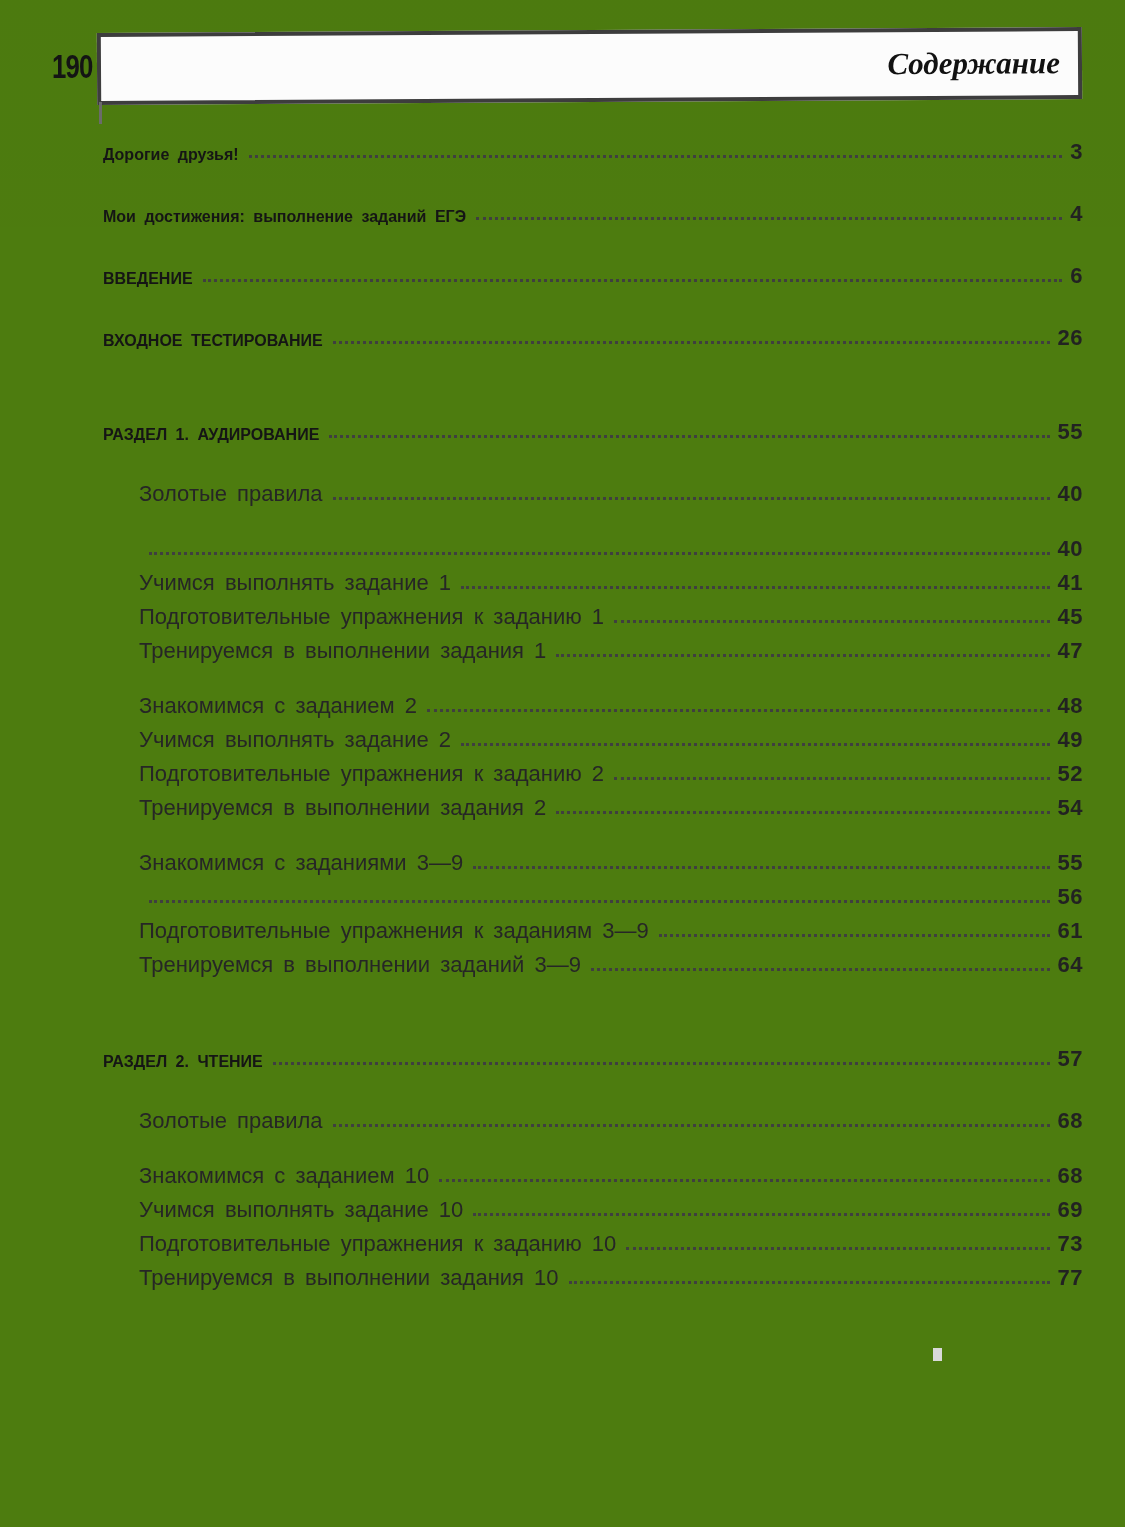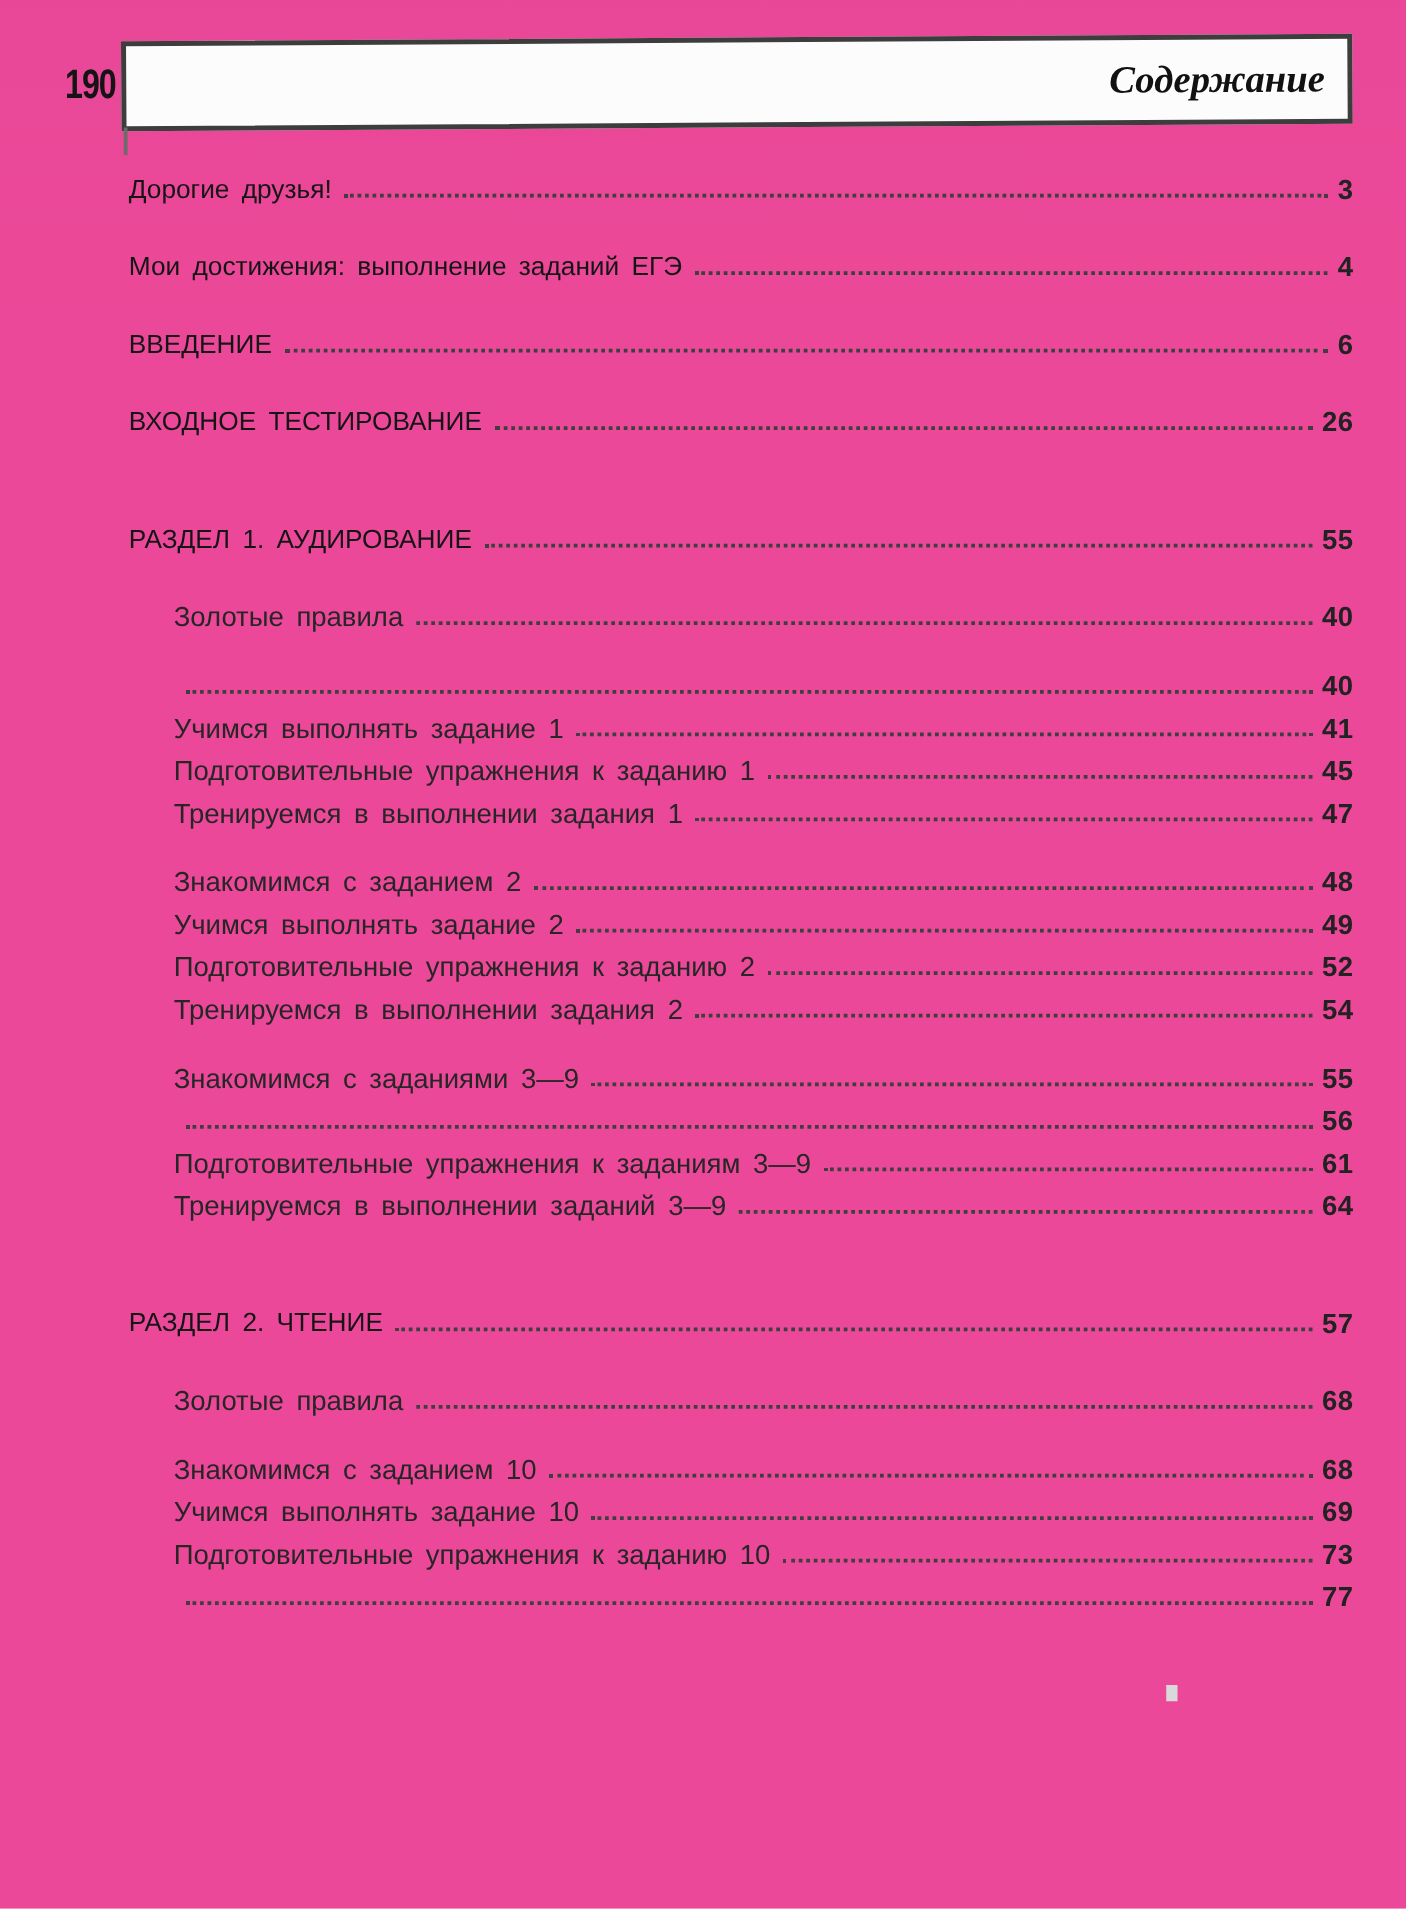--- a/index.html
+++ b/index.html
@@ -4,21 +4,21 @@
 <style>
   html, body {
     margin: 0;
     padding: 0;
     background: #ffffff;
   }
   .page {
     position: relative;
     width: 1125px;
     height: 1527px;
-    background: #ec4899;
+    background: #4d7c0f;
     overflow: hidden;
     font-family: "Liberation Sans", sans-serif;
     color: #1c1c1c;
   }
   
   .page::before {
     content: "";
     position: absolute;
     inset: 0;
     background: linear-gradient(180deg, rgba(0,0,0,0.015), rgba(0,0,0,0) 20%);
@@ -98,22 +98,22 @@
   }
   .row .pageno {
     font-weight: 700;
     font-size: 22px;
     line-height: 1.1;
     letter-spacing: 0.5px;
     color: #222;
   }
   .group.main .title,
   .group.section .title {
-    font-weight: 400;
-    font-size: 21px;
+    font-weight: 700;
+    font-size: 16px;
     color: #151515;
     text-align: center;
   }
   .group.sub .title {
     font-weight: 400;
     font-size: 22px;
     color: #262626;
   }
   .group.sub .row { padding-left: 36px; justify-content: center; }
 
@@ -270,20 +270,21 @@
           <span class="title">Учимся выполнять задание 10</span>
           <span class="leader"></span>
           <span class="pageno">69</span>
         </div>
         <div class="row">
           <span class="title">Подготовительные упражнения к заданию 10</span>
           <span class="leader"></span>
           <span class="pageno">73</span>
         </div>
         <div class="row">
+          <span class="title">Тренируемся в выполнении задания 10</span>
           <span class="leader"></span>
           <span class="pageno">77</span>
         </div>
       </div>
     </div>
 
   <div class="speck"></div>
 </div>
 
 </body></html>

